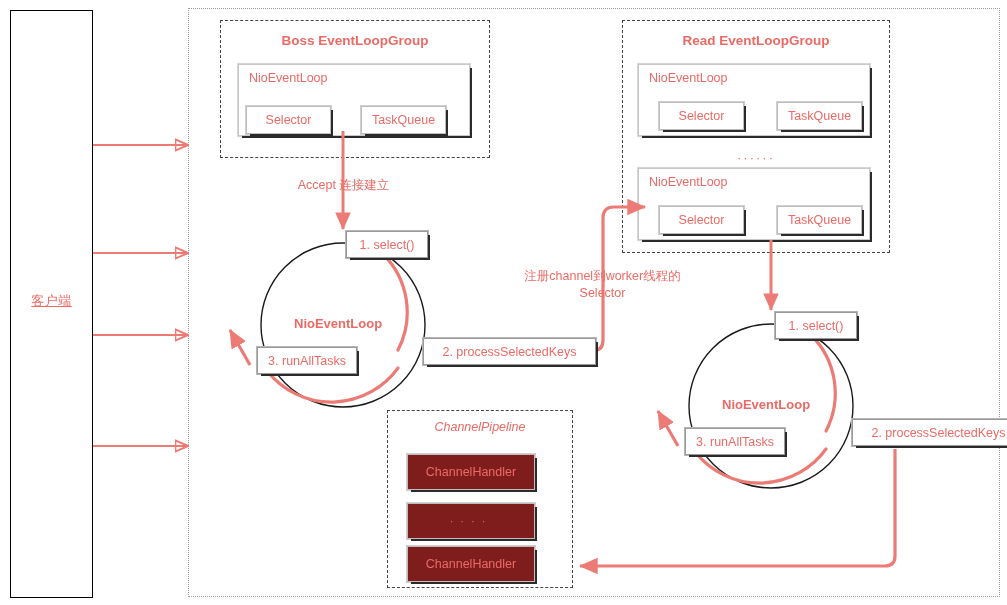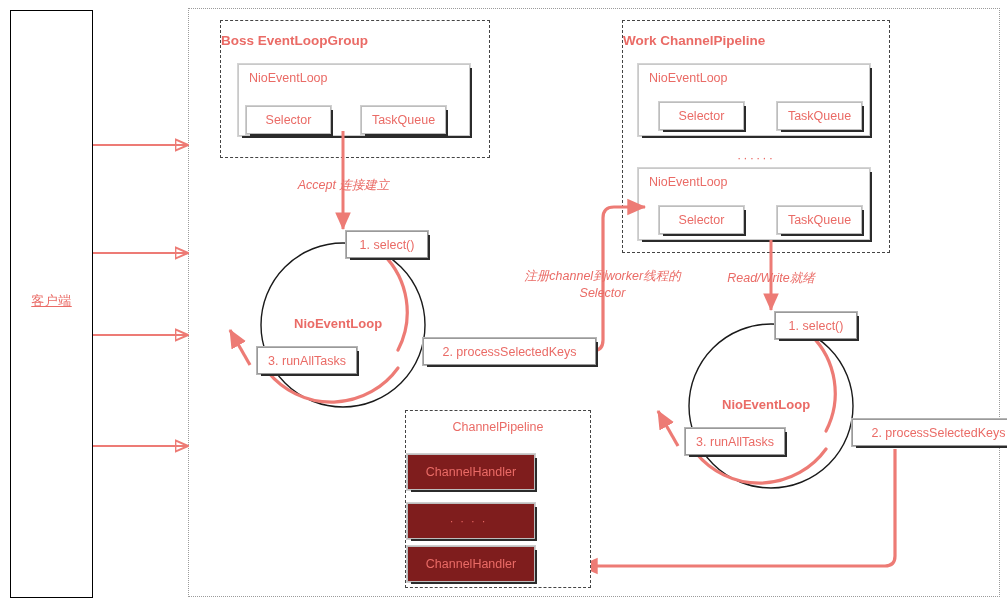--- a/index.html
+++ b/index.html
@@ -38,20 +38,21 @@
     background: #ffffff;
   }
 
   
   .group-box {
     border: 1.8px dashed #444444;
     background: #ffffff;
   }
   .group-title {
     position: absolute; left: 0; right: 0; top: 12px;
+    text-align: center;
     font-size: 13.5px; font-weight: bold; color: #ea6b66;
   }
   .boss-group { left: 220px; top: 20px; width: 270px; height: 138px; }
   .work-group { left: 622px; top: 20px; width: 268px; height: 233px; }
 
   
   .nel-card {
     background: #ffffff;
     border: 1.1px solid #c9c9c9;
     box-shadow: 3px 3px 0 -1px #2b2b2b, 0 0 0 1px #d4d4d4;
@@ -88,25 +89,25 @@
 
   
   .loop-caption {
     position: absolute; font-size: 13px; font-weight: bold; color: #ea6b66;
     white-space: nowrap;
   }
 
   
   .flow-label {
     position: absolute; font-size: 12.5px; color: #ea6b66;
-    text-align: center; line-height: 1.35; white-space: pre-line; font-style: italic;
-  }
-
-  
-  .pipeline-box { left: 405px; top: 410px; width: 186px; height: 178px; }
+    text-align: center; line-height: 1.35; white-space: pre-line;
+  }
+
+  
+  .pipeline-box { left: 387px; top: 410px; width: 186px; height: 178px; font-style: italic; }
   .pipeline-title {
     position: absolute; left: 0; right: 0; top: 9px; text-align: center;
     font-size: 12.5px; color: #ea6b66;
   }
   .handler-box {
     background: #7f1d1d;
     border: 1.1px solid #bdbdbd;
     box-shadow: 3px 3px 0 -1px #2b2b2b, 0 0 0 1px #cfcfcf;
     display: flex; align-items: center; justify-content: center;
     font-size: 12.5px; color: #ea6b66;
@@ -128,21 +129,21 @@
   <div class="abs group-box boss-group">
     <div class="group-title">Boss EventLoopGroup</div>
   </div>
   <div class="abs nel-card" style="left:238px; top:64px; width:232px; height:72px;">
     <div class="nel-title">NioEventLoop</div>
   </div>
   <div class="abs inner-box" style="left:246px; top:106px; width:85px; height:28px;">Selector</div>
   <div class="abs inner-box" style="left:361px; top:106px; width:85px; height:28px;">TaskQueue</div>
 
   <div class="abs group-box work-group">
-    <div class="group-title">Work ChannelPipeline</div>
+    <div class="group-title">Read EventLoopGroup</div>
   </div>
   <div class="abs nel-card" style="left:638px; top:64px; width:232px; height:72px;">
     <div class="nel-title">NioEventLoop</div>
   </div>
   <div class="abs inner-box" style="left:659px; top:102px; width:85px; height:28px;">Selector</div>
   <div class="abs inner-box" style="left:777px; top:102px; width:85px; height:28px;">TaskQueue</div>
 
   <div class="dots-sep">······</div>
 
   <div class="abs nel-card" style="left:638px; top:168px; width:232px; height:72px;">
@@ -187,21 +188,20 @@
     <path d="M 811 335 A 82 82 0 0 1 826 431" fill="none" stroke="#ed7b75" stroke-width="3.2" stroke-linecap="round"></path>
     <path d="M 826 449 A 82 82 0 0 1 696 453" fill="none" stroke="#ed7b75" stroke-width="3.2" stroke-linecap="round"></path>
     <path d="M 678 446 L 658 411" fill="none" stroke="#ed7b75" stroke-width="3.2" marker-end="url(#solidArrow)"></path>
 
     <path d="M 895 449 L 895 556 Q 895 566 885 566 L 580 566" fill="none" stroke="#ed7b75" stroke-width="3.2" marker-end="url(#solidArrow)"></path>
   </svg>
 
   <div class="flow-label" style="left:266px; top:177px; width:155px;">Accept 连接建立</div>
   <div class="flow-label" style="left:505px; top:268px; width:195px;">注册channel到worker线程的
 Selector</div>
-  <div class="flow-label" style="left:696px; top:270px; width:150px;">Read/Write就绪</div>
 
   <div class="loop-caption" style="left:294px; top:316px;">NioEventLoop</div>
   <div class="abs step-box" style="left:302px; top:231px; width:82px; height:27px;">1. select()</div>
   <div class="abs step-box" style="left:379px; top:338px; width:173px; height:27px;">2. processSelectedKeys</div>
   <div class="abs step-box" style="left:213px; top:347px; width:100px; height:27px;">3. runAllTasks</div>
 
   <div class="loop-caption" style="left:722px; top:397px;">NioEventLoop</div>
   <div class="abs step-box" style="left:731px; top:312px; width:82px; height:27px;">1. select()</div>
   <div class="abs step-box" style="left:808px; top:419px; width:173px; height:27px;">2. processSelectedKeys</div>
   <div class="abs step-box" style="left:641px; top:428px; width:100px; height:27px;">3. runAllTasks</div>

